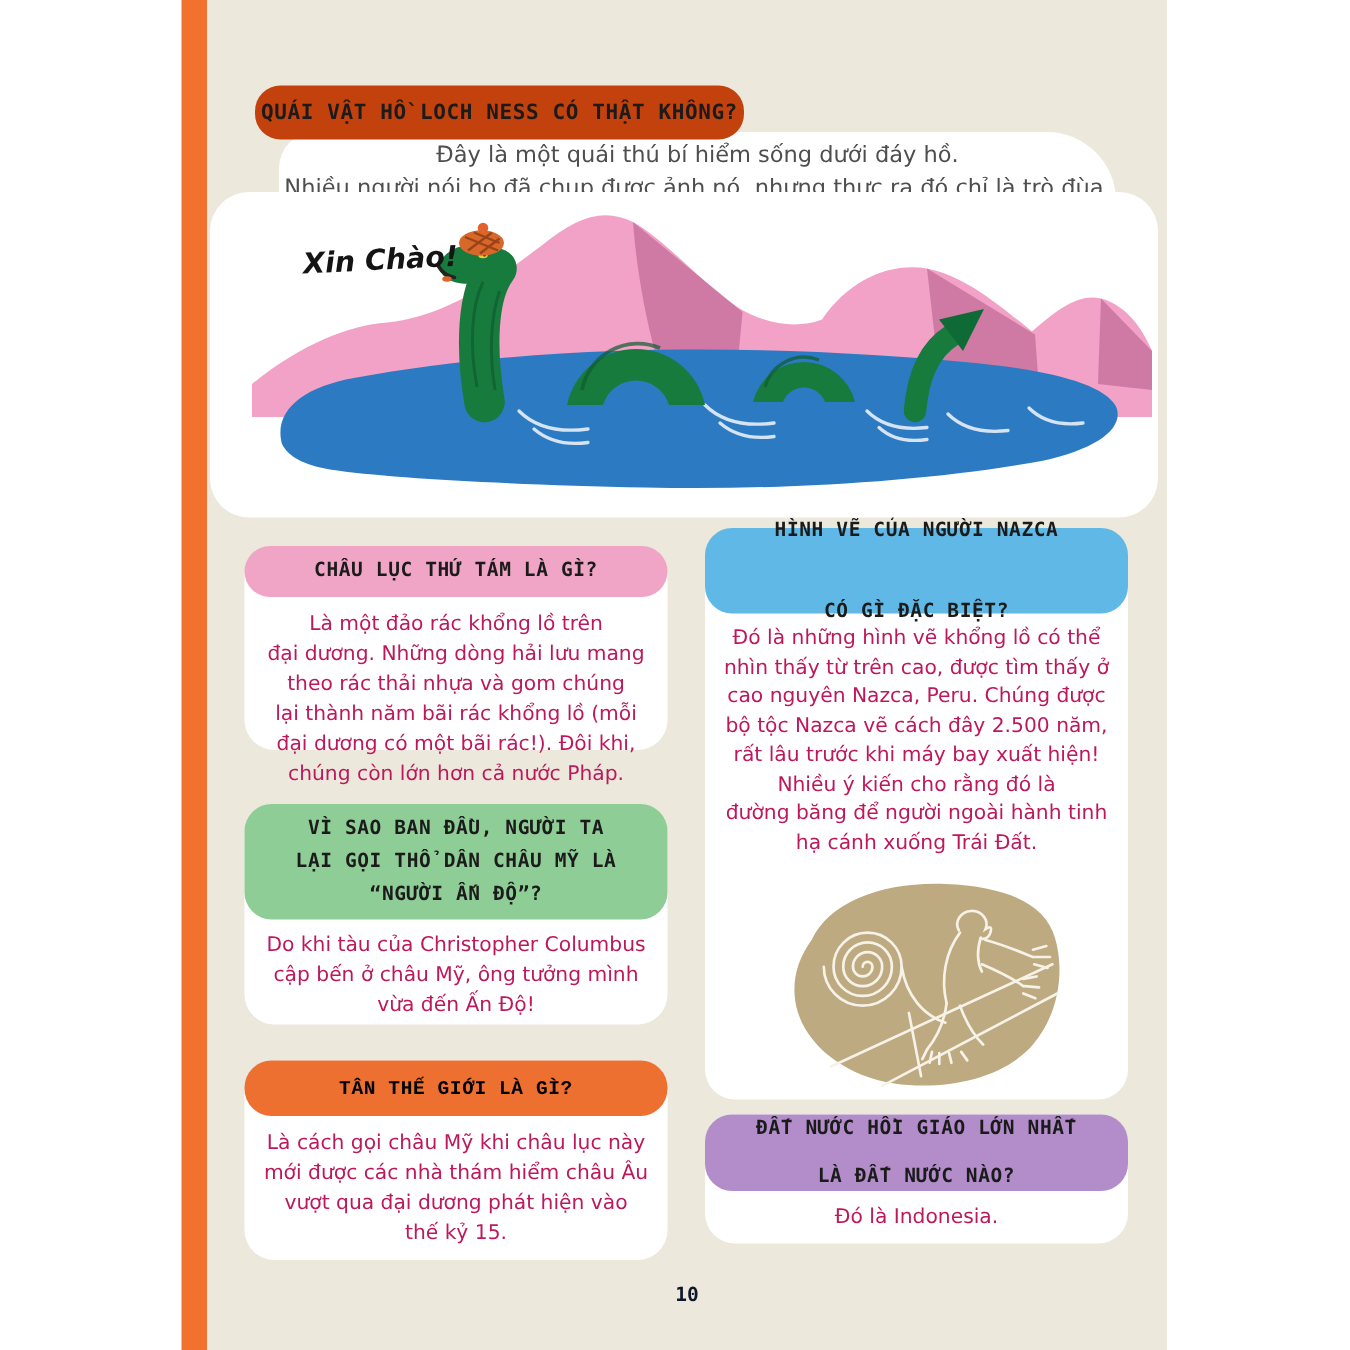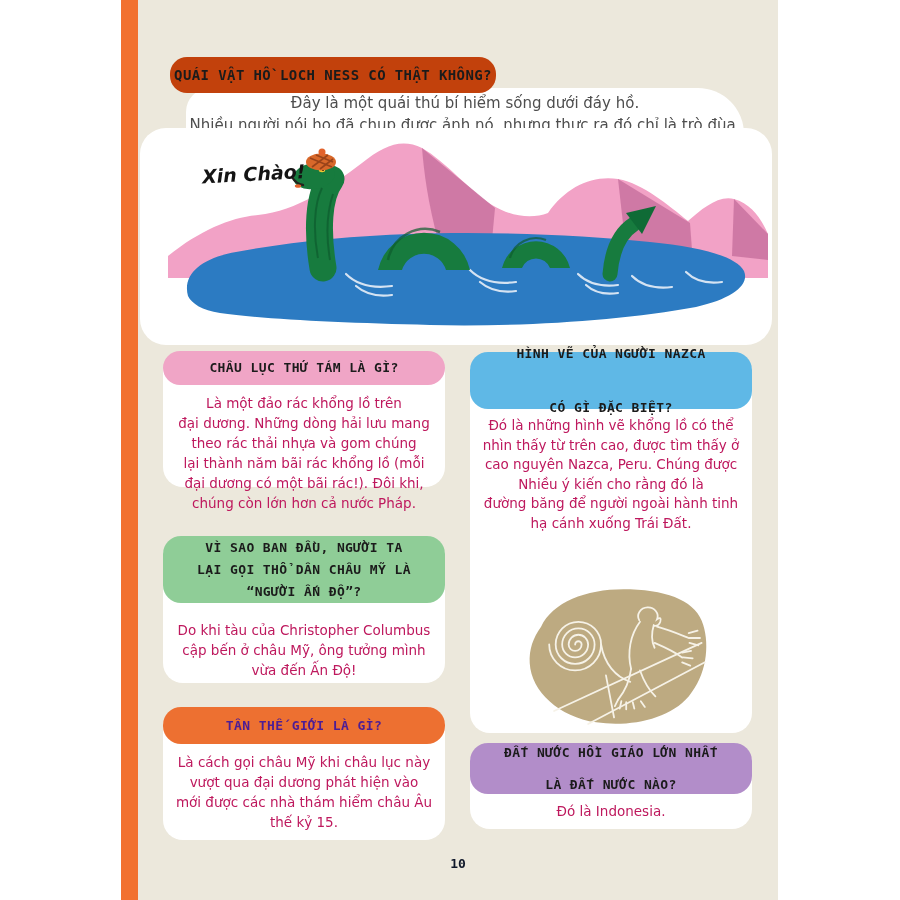--- a/index.html
+++ b/index.html
@@ -22,21 +22,21 @@
   .illo-card{left:140px;top:128px;width:632px;height:217px;background:#ffffff;
              border-radius:26px;z-index:3;overflow:hidden;}
   .speech{left:62px;top:34px;width:130px;font-weight:bold;font-style:italic;font-size:19px;
           color:#141414;transform:rotate(-3deg);z-index:5;}
 
   
   .card{position:absolute;background:#ffffff;border-radius:20px;}
   .badge{position:absolute;left:0;right:0;top:0;border-radius:18px;display:flex;
          flex-direction:column;align-items:center;justify-content:center;z-index:2;}
   .badge .hdr{font-size:13px;}
-  .badge.orange .hdr{color:#4c1d95;}
+  .badge.orange .hdr{color:#000000;font-family:Liberation Mono, monospace;}
   .cbody{position:absolute;left:8px;right:8px;text-align:center;color:#be185d;
          font-size:13.5px;line-height:20px;}
   .badge.pink{background:#F0A5C6;}
   .badge.green{background:#8FCD97;}
   .badge.orange{background:#ED7031;}
   .badge.blue{background:#5FB8E6;}
   .badge.purple{background:#B28DC9;}
 
   .nazca-wrap{position:absolute;left:15px;top:226px;width:250px;height:150px;}
 
@@ -110,68 +110,70 @@
 
     <path d="M 362,140 A 35,35 0 0 1 430,140 L 410,140 A 15,15 0 0 0 382,140 Z" fill="#177B3E"></path>
     <path d="M 370,130 A 27,27 0 0 1 406,112" stroke="#0E5C2E" stroke-width="2.2" fill="none" opacity="0.7"></path>
 
     <path d="M 470,146 C 472,122 480,105 494,96" stroke="#177B3E" stroke-width="15" fill="none" stroke-linecap="round"></path>
     <path d="M 516,78 L 486,85 L 502,106 Z" fill="#0F6B36"></path>
   </svg>
   <div class="abs speech">Xin Chào!</div>
 </div>
 
-<div class="card" style="left:163px;top:351px;width:282px;height:136px;">
+<div class="card" style="left:163px;top:364px;width:282px;height:136px;">
   <div class="badge pink" style="height:34px;">
     <span class="hdr">CHÂU LỤC THỨ TÁM LÀ GÌ?</span>
   </div>
   <div class="cbody" style="top:42px;">
     <div>Là một đảo rác khổng lồ trên</div>
     <div>đại dương. Những dòng hải lưu mang</div>
     <div>theo rác thải nhựa và gom chúng</div>
     <div>lại thành năm bãi rác khổng lồ (mỗi</div>
     <div>đại dương có một bãi rác!). Đôi khi,</div>
     <div>chúng còn lớn hơn cả nước Pháp.</div>
   </div>
 </div>
 
 <div class="card" style="left:163px;top:536px;width:282px;height:147px;">
-  <div class="badge green" style="height:67px;align-items:center;">
+  <div class="badge green" style="height:77px;align-items:center;">
     <span class="hdr">VÌ SAO BAN ĐẦU, NGƯỜI TA</span>
     <span class="hdr">LẠI GỌI THỔ DÂN CHÂU MỸ LÀ</span>
     <span class="hdr">“NGƯỜI ẤN ĐỘ”?</span>
   </div>
   <div class="cbody" style="top:84px;">
     <div>Do khi tàu của Christopher Columbus</div>
     <div>cập bến ở châu Mỹ, ông tưởng mình</div>
     <div>vừa đến Ấn Độ!</div>
   </div>
 </div>
 
 <div class="card" style="left:163px;top:707px;width:282px;height:133px;">
   <div class="badge orange" style="height:37px;">
     <span class="hdr">TÂN THẾ GIỚI LÀ GÌ?</span>
   </div>
   <div class="cbody" style="top:45px;">
     <div>Là cách gọi châu Mỹ khi châu lục này</div>
+    <div>mới được các nhà thám hiểm châu Âu</div>
     <div>vượt qua đại dương phát hiện vào</div>
-    <div>mới được các nhà thám hiểm châu Âu</div>
     <div>thế kỷ 15.</div>
   </div>
 </div>
 
 <div class="card" style="left:470px;top:352px;width:282px;height:381px;">
   <div class="badge blue" style="height:57px;gap:32px;">
     <span class="hdr">HÌNH VẼ CỦA NGƯỜI NAZCA</span>
     <span class="hdr">CÓ GÌ ĐẶC BIỆT?</span>
   </div>
   <div class="cbody" style="top:64px;line-height:19.5px;">
     <div>Đó là những hình vẽ khổng lồ có thể</div>
     <div>nhìn thấy từ trên cao, được tìm thấy ở</div>
     <div>cao nguyên Nazca, Peru. Chúng được</div>
+    <div>bộ tộc Nazca vẽ cách đây 2.500 năm,</div>
+    <div>rất lâu trước khi máy bay xuất hiện!</div>
     <div>Nhiều ý kiến cho rằng đó là</div>
     <div>đường băng để người ngoài hành tinh</div>
     <div>hạ cánh xuống Trái Đất.</div>
   </div>
   <div class="nazca-wrap">
     <svg width="250" height="150" viewBox="0 0 250 185">
       <path d="M 40,60 C 55,28 100,12 150,14 C 200,16 232,30 240,58 C 248,84 244,120 222,146
                C 198,174 150,184 108,178 C 62,171 28,140 26,105 C 25,88 30,74 40,60 Z" fill="#BDAA81"></path>
       <g stroke="#F6F2E7" stroke-width="2.2" fill="none" stroke-linecap="round">
 

